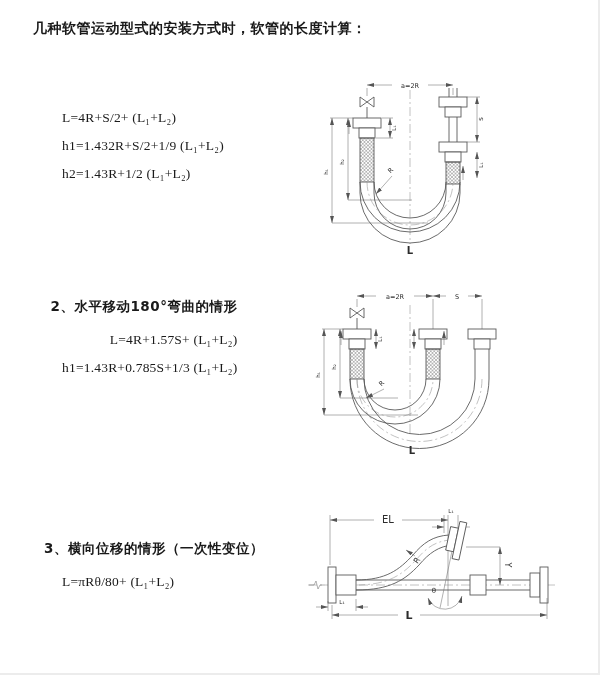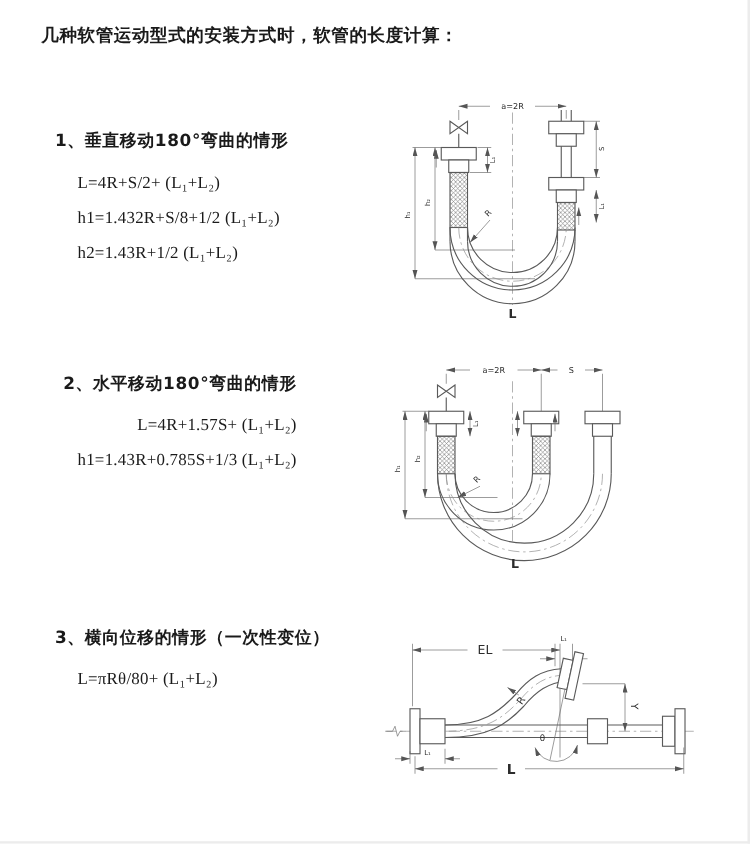--- a/index.html
+++ b/index.html
@@ -11,44 +11,43 @@
   .title{
     position:absolute;left:33px;top:20px;font-size:14px;font-weight:bold;
     letter-spacing:.5px;white-space:nowrap;font-family:Liberation Mono, monospace;
   }
   .section{position:absolute;left:44px;}
   .sec-heading{font-size:13.5px;font-weight:bold;letter-spacing:.5px;margin:0 0 10px 0;}
   .formula{
     font-size:13.5px;line-height:28px;margin:0 0 0 18px;letter-spacing:.2px;
     font-family:Liberation Serif, serif;
   }
-  .sec1{top:104px;} .sec2{top:298px;text-align:right;} .sec3{top:501px;}
+  .sec1{top:104px;} .sec2{top:298px;text-align:right;} .sec3{top:540px;}
   .dg{position:absolute;}
   .dg1{left:312px;top:72px;} .dg2{left:310px;top:283px;} .dg3{left:300px;top:503px;}
   
   .dg .ln{stroke:#5a5a5a;stroke-width:.9;fill:none;}
   .dg .fl{stroke:#5a5a5a;stroke-width:.9;fill:#fff;}
   .dg .dm{stroke:#6f6f6f;stroke-width:.55;fill:none;}
   .dg .cl{stroke:#8f8f8f;stroke-width:.55;fill:none;stroke-dasharray:9 3 2 3;}
   .dg text{fill:#2c2c2c;font-family:"DejaVu Sans",sans-serif;}
   .dg .lb{font-size:6.5px;}
   .dg .lbs{font-size:5.5px;}
   .dg .lbL{font-size:10px;font-weight:bold;}
 </style>
 </head>
 <body>
 
 <div class="page">
 
   <div class="title">几种软管运动型式的安装方式时，软管的长度计算：</div>
 
   <div class="section sec1">
-    <div class="sec-heading">1、垂直移动180°弯曲的情形</div>
     <div class="formula">L=4R+S/2+ (L₁+L₂)</div>
-    <div class="formula">h1=1.432R+S/8+1/2 (L₁+L₂)</div>
+    <div class="formula">h1=1.432R+S/2+1/9 (L₁+L₂)</div>
     <div class="formula">h2=1.43R+1/2 (L₁+L₂)</div>
   </div>
 
   <div class="section sec2">
     <div class="sec-heading">2、水平移动180°弯曲的情形</div>
     <div class="formula">L=4R+1.57S+ (L₁+L₂)</div>
     <div class="formula">h1=1.43R+0.785S+1/3 (L₁+L₂)</div>
   </div>
 
   <div class="section sec3">

